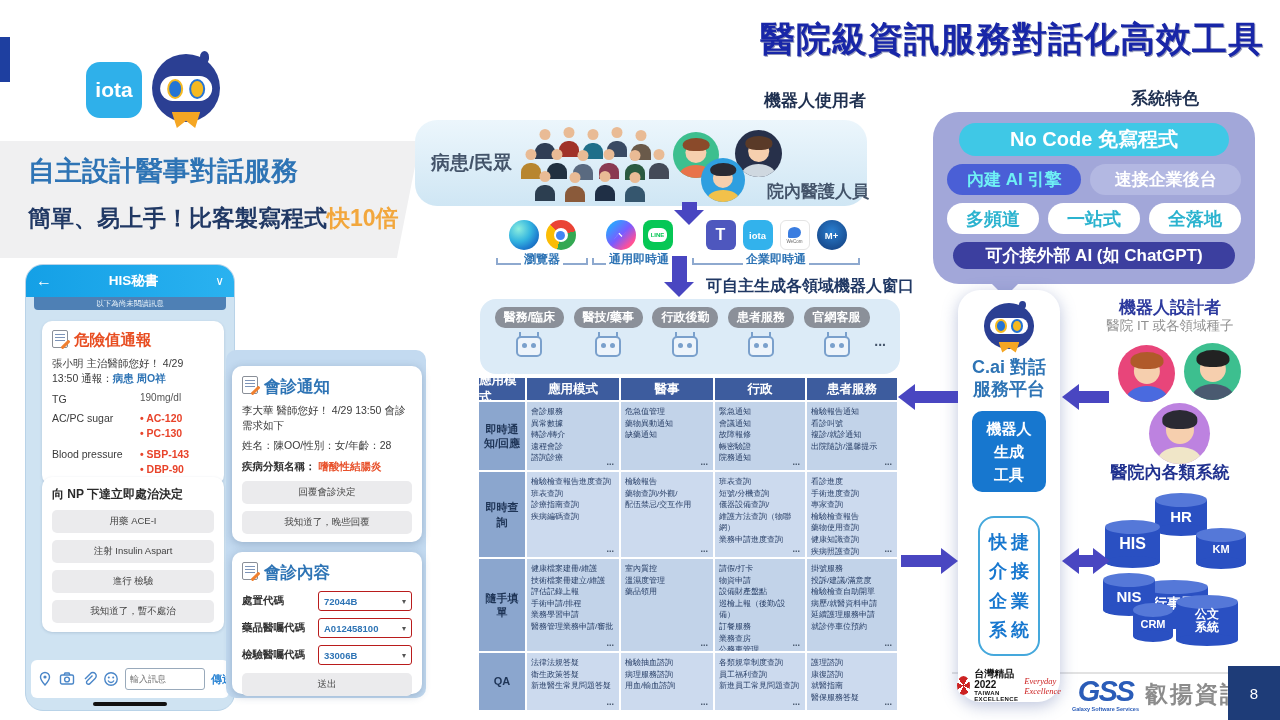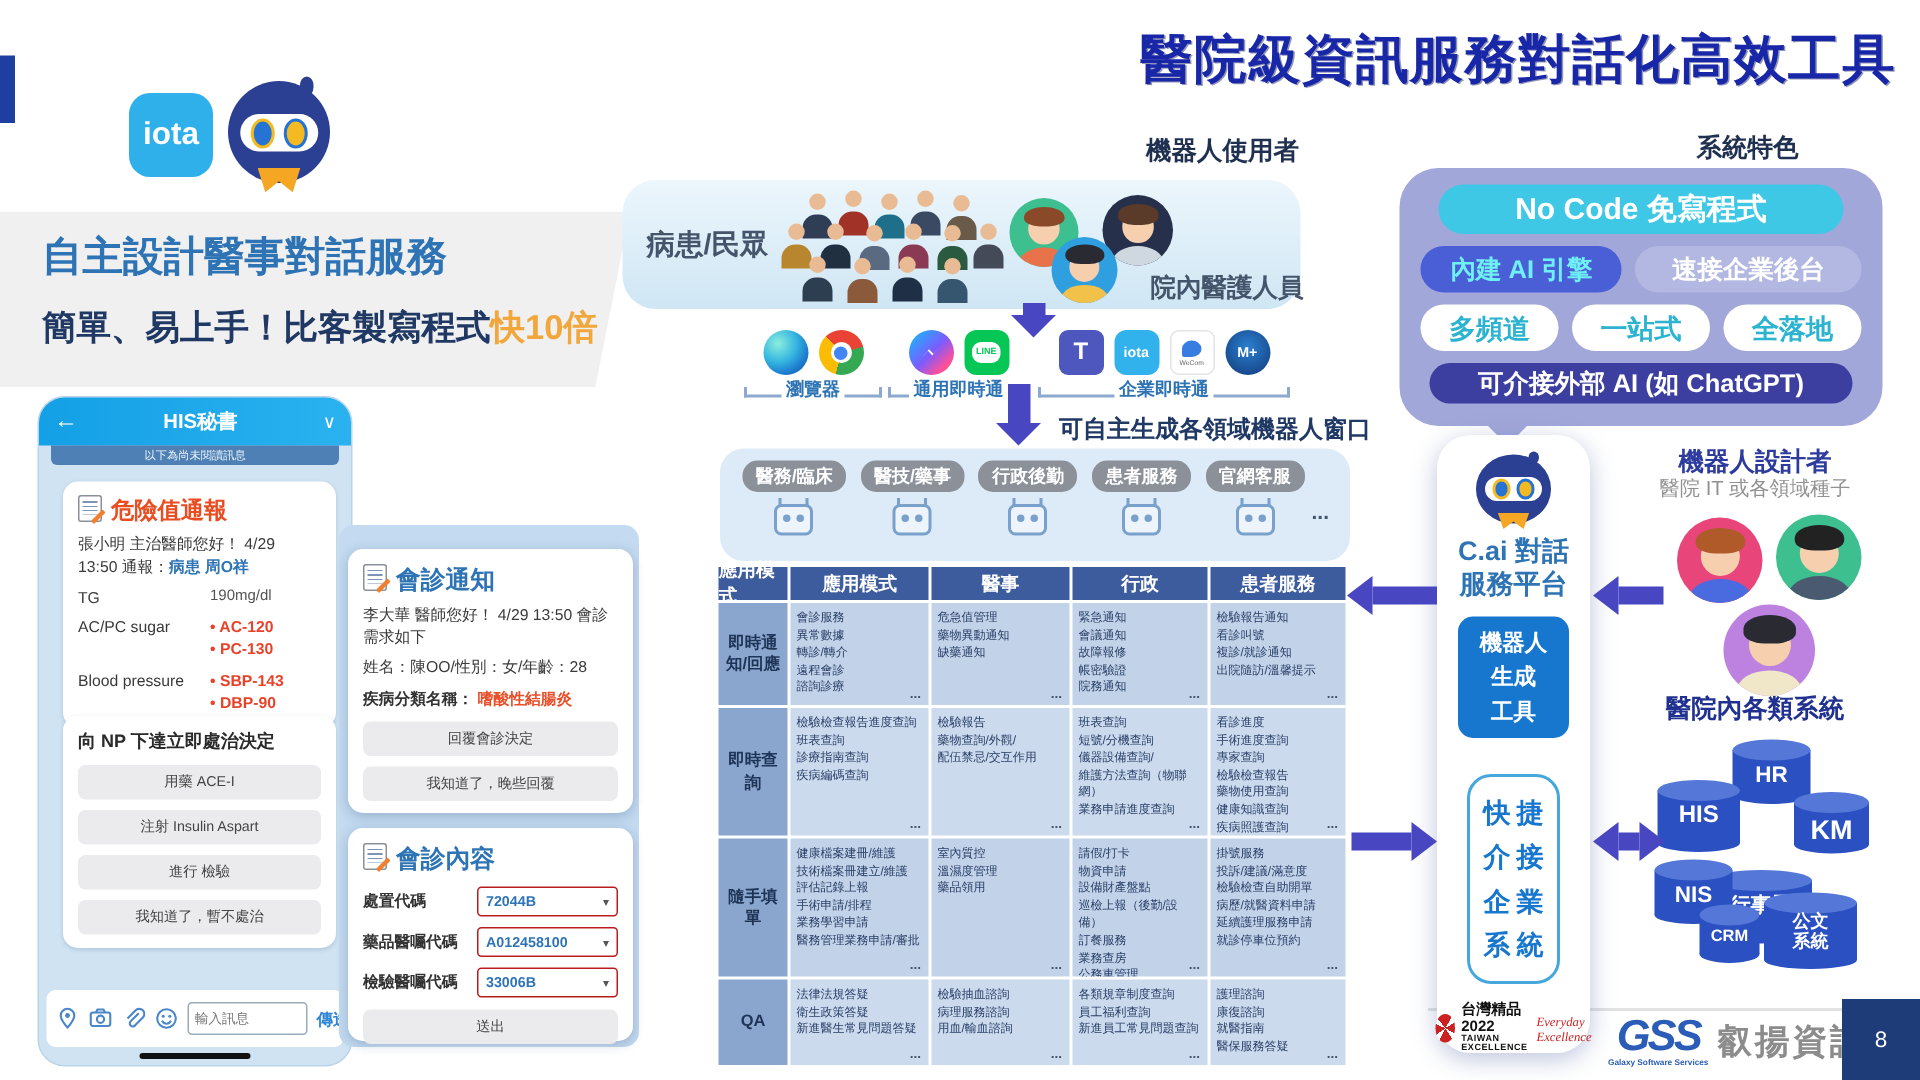--- a/index.html
+++ b/index.html
@@ -164,21 +164,21 @@
   
   .designers-title{position:absolute;left:1078px;top:296px;width:184px;text-align:center;font-size:17px;font-weight:bold;color:#2d3a9e}
   .designers-sub{position:absolute;left:1068px;top:317px;width:204px;text-align:center;font-size:13.5px;color:#919191}
   .systems-title{position:absolute;left:1100px;top:461px;width:140px;text-align:center;font-size:17px;font-weight:bold;color:#20318f}
   .cyl{position:absolute;background:#2a50c2;color:#fff;font-weight:bold;text-align:center}
   .cyl::before{content:"";position:absolute;left:0;right:0;top:-7px;height:14px;background:#5578d8;border-radius:50%}
   .cyl::after{content:"";position:absolute;left:0;right:0;bottom:-6px;height:12px;background:#2a50c2;border-radius:50%}
   .cyl span{position:relative;z-index:5;display:inline-block;padding-top:9px;line-height:1.05}
   .cyl0{left:1155px;top:500px;width:52px;height:30px;font-size:15px;z-index:1}
   .cyl1{left:1105px;top:527px;width:55px;height:35px;font-size:16px;z-index:2}
-  .cyl2{left:1196px;top:535px;width:50px;height:28px;font-size:18px;z-index:2}
+  .cyl2{left:1196px;top:535px;width:50px;height:28px;font-size:11px;z-index:2}
   .cyl3{left:1140px;top:587px;width:68px;height:36px;font-size:14px;z-index:3}
   .cyl4{left:1103px;top:580px;width:52px;height:30px;font-size:15px;z-index:4}
   .cyl5{left:1133px;top:610px;width:40px;height:26px;font-size:11px;z-index:5}
   .cyl6{left:1176px;top:602px;width:62px;height:38px;font-size:12px;z-index:5}
   .cyl6 span{width:2.3em;padding-top:6px}
 
   
   .footer-line{position:absolute;left:952px;top:672px;width:328px;height:2px;background:#e2e2e2}
   .gss{position:absolute;left:1072px;top:677px;display:flex;align-items:center;gap:6px}
   .gss-mark{display:flex;flex-direction:column;align-items:center;line-height:1}

